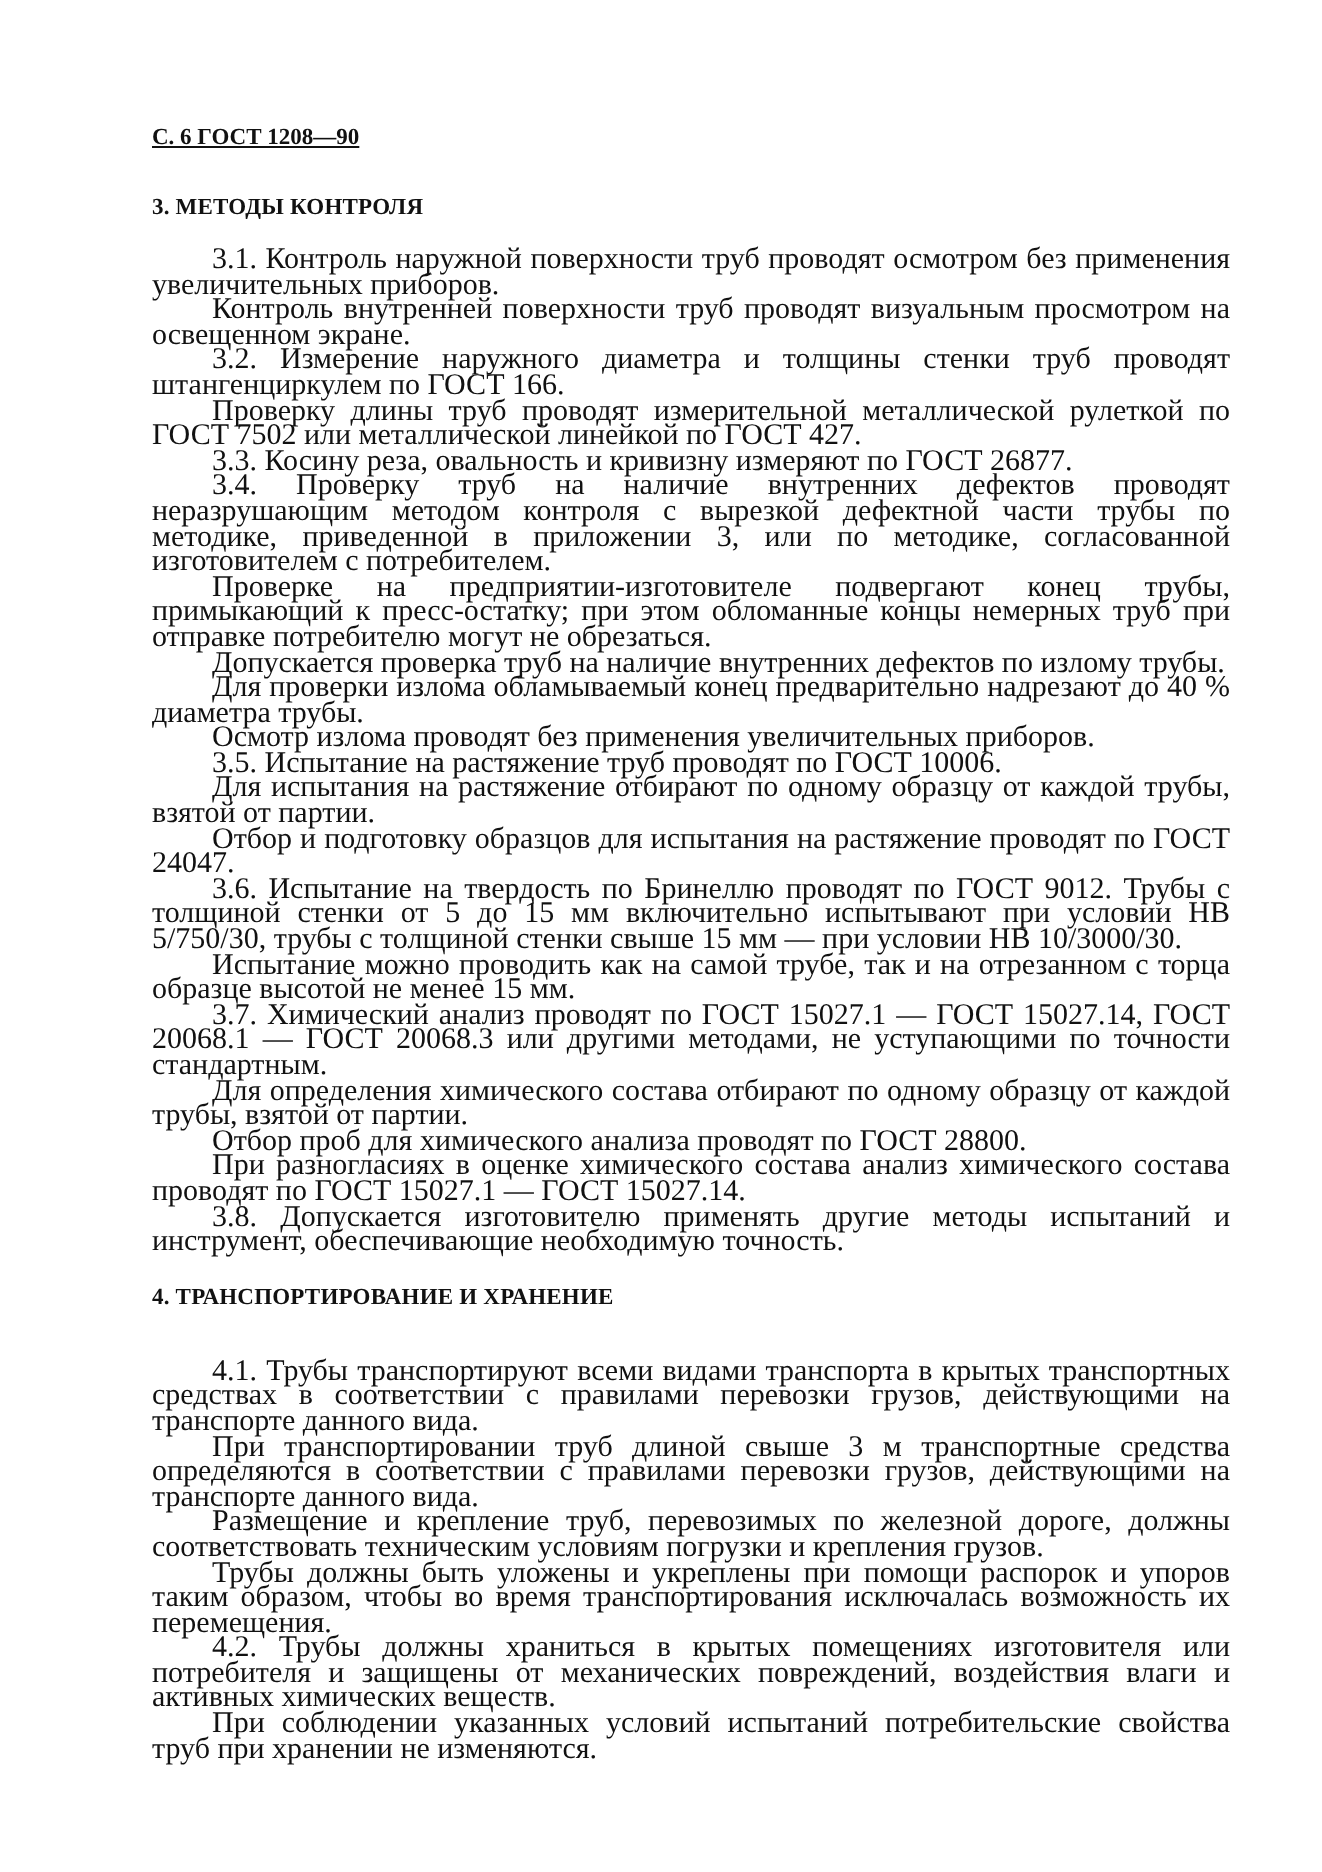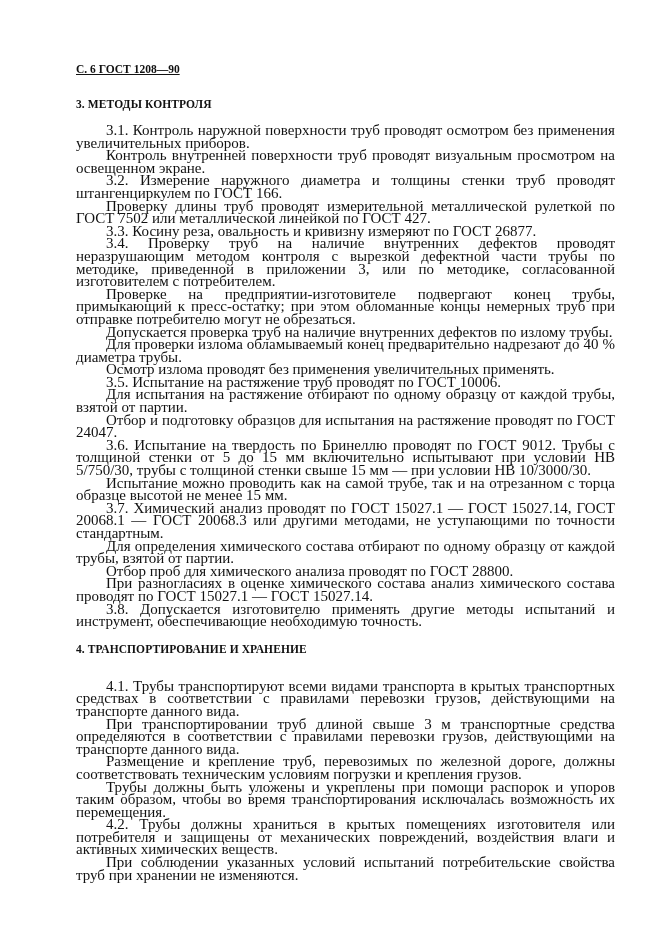--- a/index.html
+++ b/index.html
@@ -59,21 +59,21 @@
     <h2 class="section-title">3. МЕТОДЫ КОНТРОЛЯ</h2>
     <p class="para">3.1. Контроль наружной поверхности труб проводят осмотром без применения увеличительных приборов.</p>
     <p class="para">Контроль внутренней поверхности труб проводят визуальным просмотром на освещенном экране.</p>
     <p class="para">3.2. Измерение наружного диаметра и толщины стенки труб проводят штангенциркулем по ГОСТ 166.</p>
     <p class="para">Проверку длины труб проводят измерительной металлической рулеткой по ГОСТ 7502 или металлической линейкой по ГОСТ 427.</p>
     <p class="para">3.3. Косину реза, овальность и кривизну измеряют по ГОСТ 26877.</p>
     <p class="para">3.4. Проверку труб на наличие внутренних дефектов проводят неразрушающим методом контроля с вырезкой дефектной части трубы по методике, приведенной в приложении 3, или по методике, согласованной изготовителем с потребителем.</p>
     <p class="para">Проверке на предприятии-изготовителе подвергают конец трубы, примыкающий к пресс-остатку; при этом обломанные концы немерных труб при отправке потребителю могут не обрезаться.</p>
     <p class="para">Допускается проверка труб на наличие внутренних дефектов по излому трубы.</p>
     <p class="para">Для проверки излома обламываемый конец предварительно надрезают до 40 % диаметра трубы.</p>
-    <p class="para">Осмотр излома проводят без применения увеличительных применять.</p>
+    <p class="para">Осмотр излома проводят без применения увеличительных приборов.</p>
     <p class="para">3.5. Испытание на растяжение труб проводят по ГОСТ 10006.</p>
     <p class="para">Для испытания на растяжение отбирают по одному образцу от каждой трубы, взятой от партии.</p>
     <p class="para">Отбор и подготовку образцов для испытания на растяжение проводят по ГОСТ 24047.</p>
     <p class="para">3.6. Испытание на твердость по Бринеллю проводят по ГОСТ 9012. Трубы с толщиной стенки от 5 до 15 мм включительно испытывают при условии НВ 5/750/30, трубы с толщиной стенки свыше 15 мм — при условии НВ 10/3000/30.</p>
     <p class="para">Испытание можно проводить как на самой трубе, так и на отрезанном с торца образце высотой не менее 15 мм.</p>
     <p class="para">3.7. Химический анализ проводят по ГОСТ 15027.1 — ГОСТ 15027.14, ГОСТ 20068.1 — ГОСТ 20068.3 или другими методами, не уступающими по точности стандартным.</p>
     <p class="para">Для определения химического состава отбирают по одному образцу от каждой трубы, взятой от партии.</p>
     <p class="para">Отбор проб для химического анализа проводят по ГОСТ 28800.</p>
     <p class="para">При разногласиях в оценке химического состава анализ химического состава проводят по ГОСТ 15027.1 — ГОСТ 15027.14.</p>
     <p class="para">3.8. Допускается изготовителю применять другие методы испытаний и инструмент, обеспечивающие необходимую точность.</p>

